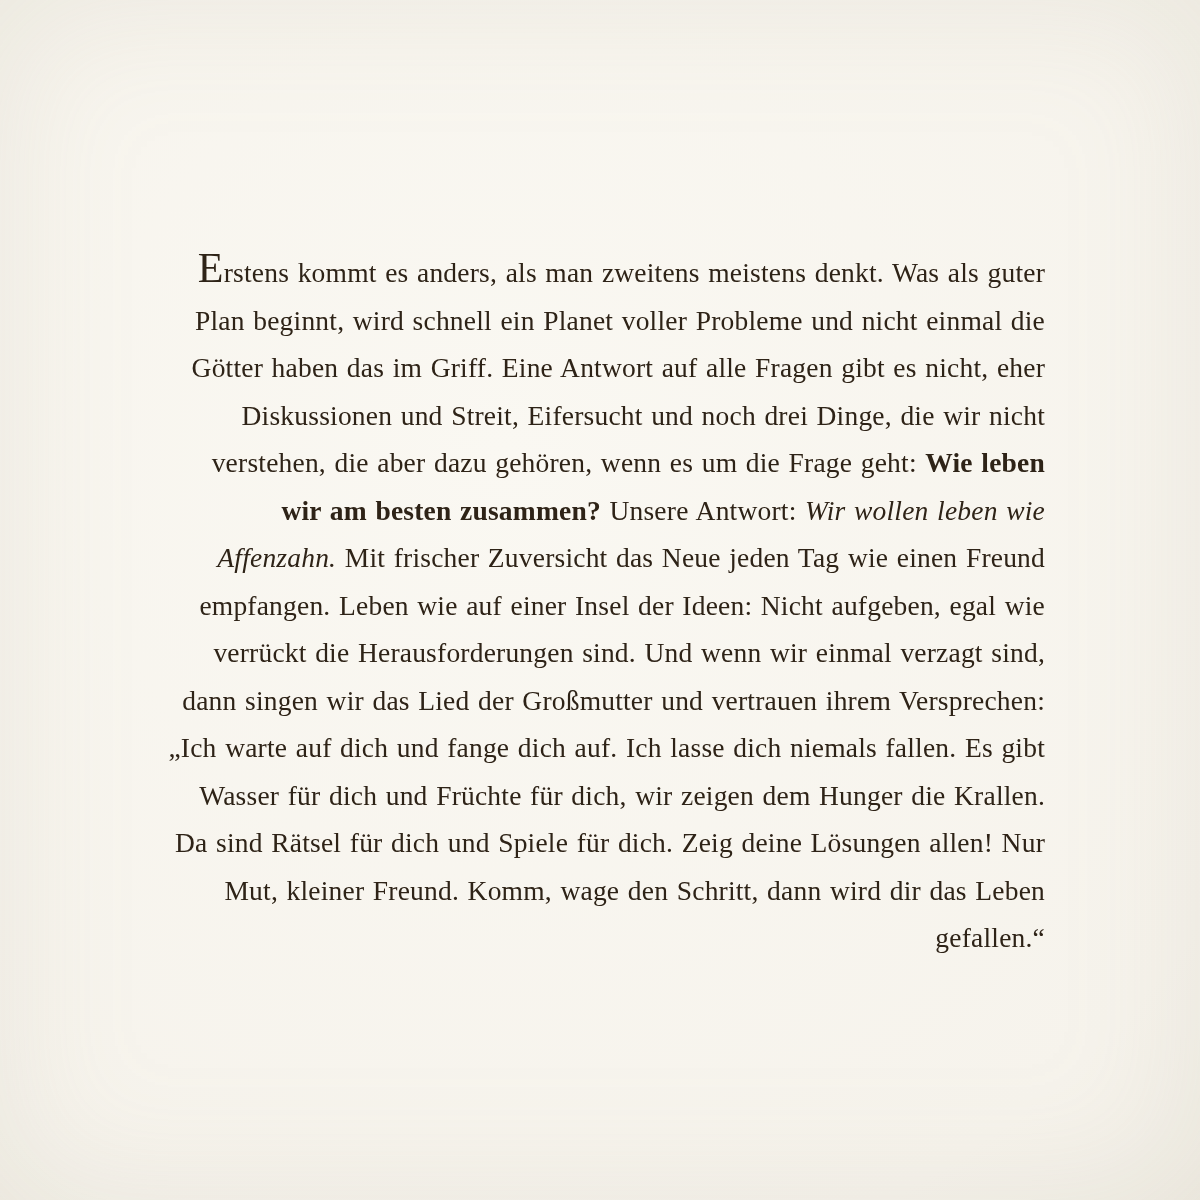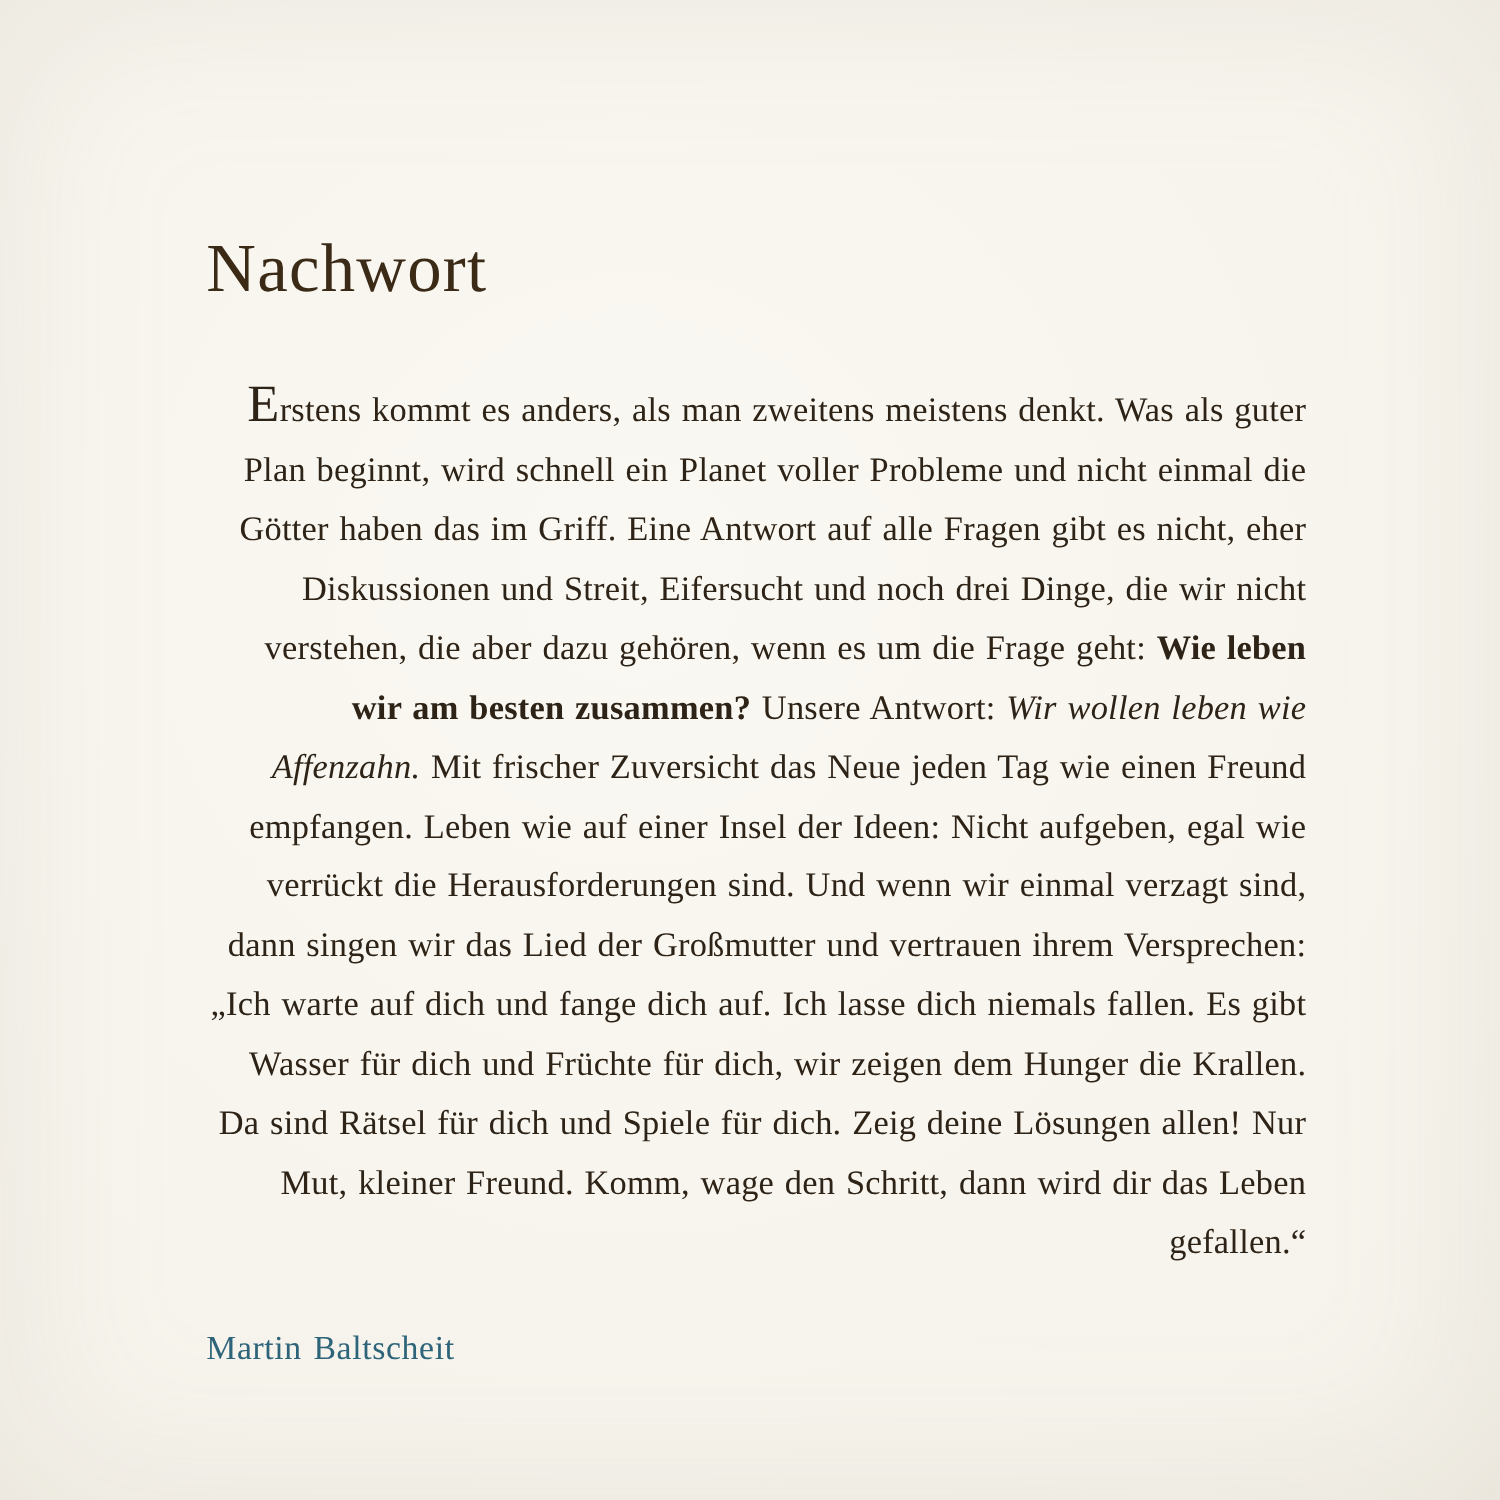--- a/index.html
+++ b/index.html
@@ -54,19 +54,17 @@
     letter-spacing:0.5px;
     word-spacing:2px;
     color:var(--author-ink);
   }
 </style>
 </head>
 <body>
 
 <div class="sheet">
   <div class="content">
-    <h1 class="page-title">Nachwort</h1>
 
     <p class="para"><span class="initial">E</span><span class="seg-normal">rstens kommt es anders, als man zweitens meistens denkt. Was als guter Plan beginnt, wird schnell ein Planet voller Probleme und nicht einmal die Götter haben das im Griff. Eine Antwort auf alle Fragen gibt es nicht, eher Diskussionen und Streit, Eifersucht und noch drei Dinge, die wir nicht verstehen, die aber dazu gehören, wenn es um die Frage geht: </span><span class="seg-bold">Wie leben wir am besten zusammen?</span><span class="seg-normal"> Unsere Antwort: </span><span class="seg-italic">Wir wollen leben wie Affenzahn.</span><span class="seg-normal"> Mit frischer Zuversicht das Neue jeden Tag wie einen Freund empfangen. Leben wie auf einer Insel der Ideen: Nicht aufgeben, egal wie verrückt die Herausforderungen sind. Und wenn wir einmal verzagt sind, dann singen wir das Lied der Großmutter und vertrauen ihrem Versprechen: „Ich warte auf dich und fange dich auf. Ich lasse dich niemals fallen. Es gibt Wasser für dich und Früchte für dich, wir zeigen dem Hunger die Krallen. Da sind Rätsel für dich und Spiele für dich. Zeig deine Lösungen allen! Nur Mut, kleiner Freund. Komm, wage den Schritt, dann wird dir das Leben gefallen.“</span></p>
 
-    <div class="author">Martin Baltscheit</div>
   </div>
 </div>
 
 </body></html>

